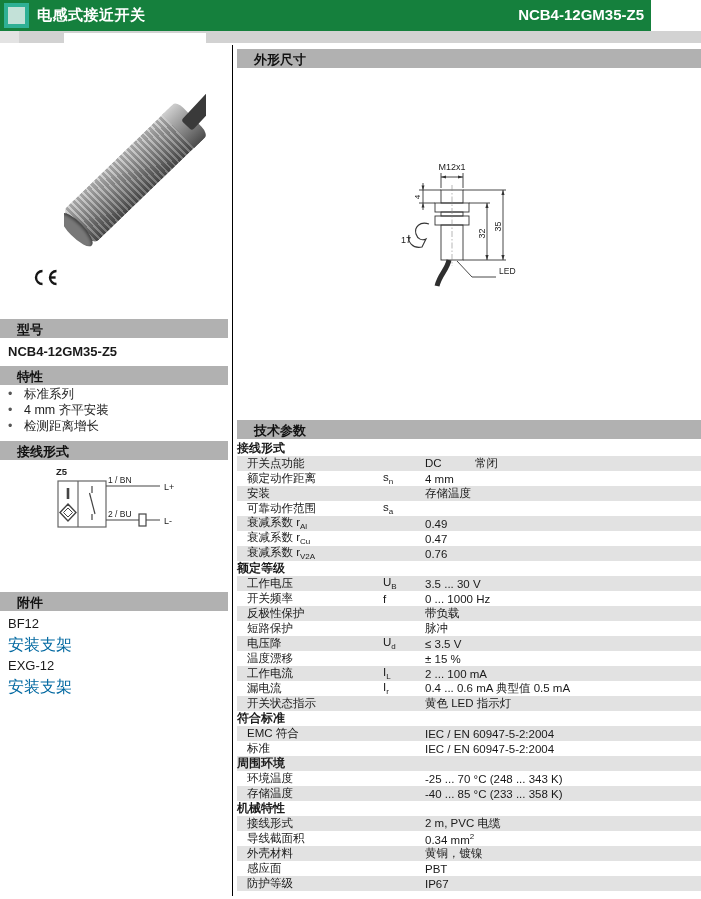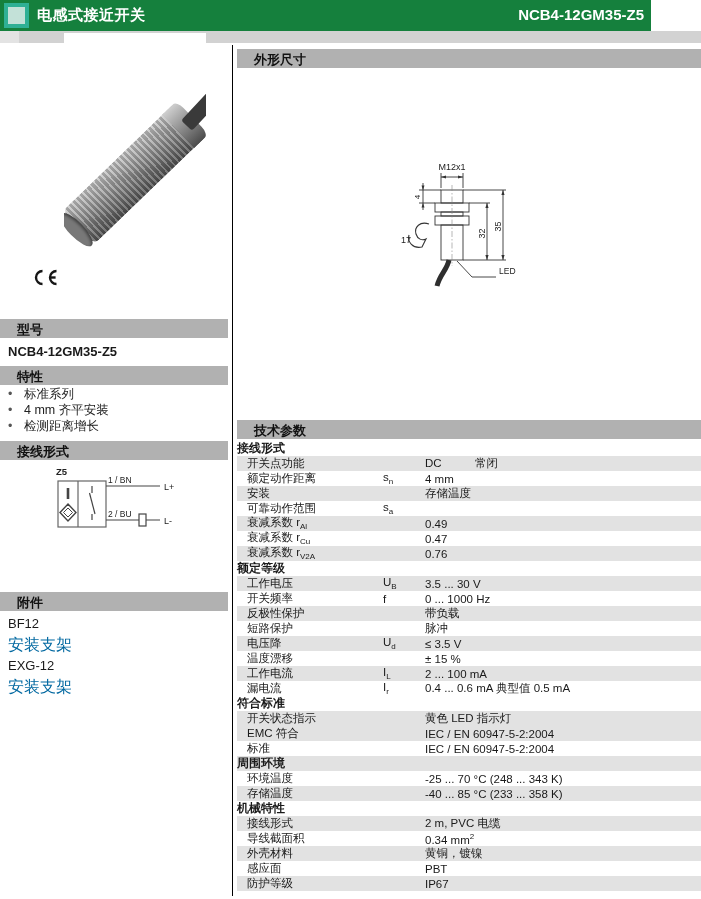--- a/index.html
+++ b/index.html
@@ -269,29 +269,29 @@
       <div class="t-line shaded">
         <span class="t-label">工作电流</span>
         <span class="t-sym">I<sub>L</sub></span>
         <span class="t-val">2 ... 100 mA</span>
       </div>
       <div class="t-line">
         <span class="t-label">漏电流</span>
         <span class="t-sym">I<sub>r</sub></span>
         <span class="t-val">0.4 ... 0.6 mA 典型值 0.5 mA</span>
       </div>
+      <div class="t-line shaded">
+        <span class="t-label">开关状态指示</span>
+        <span class="t-sym"></span>
+        <span class="t-val">黄色 LED 指示灯</span>
+      </div>
       <div class="t-line">
         <span class="t-sec">符合标准</span>
       </div>
       <div class="t-line shaded">
-        <span class="t-label">开关状态指示</span>
-        <span class="t-sym"></span>
-        <span class="t-val">黄色 LED 指示灯</span>
-      </div>
-      <div class="t-line shaded">
         <span class="t-label">EMC 符合</span>
         <span class="t-sym"></span>
         <span class="t-val">IEC / EN 60947-5-2:2004</span>
       </div>
       <div class="t-line">
         <span class="t-label">标准</span>
         <span class="t-sym"></span>
         <span class="t-val">IEC / EN 60947-5-2:2004</span>
       </div>
       <div class="t-line shaded">

